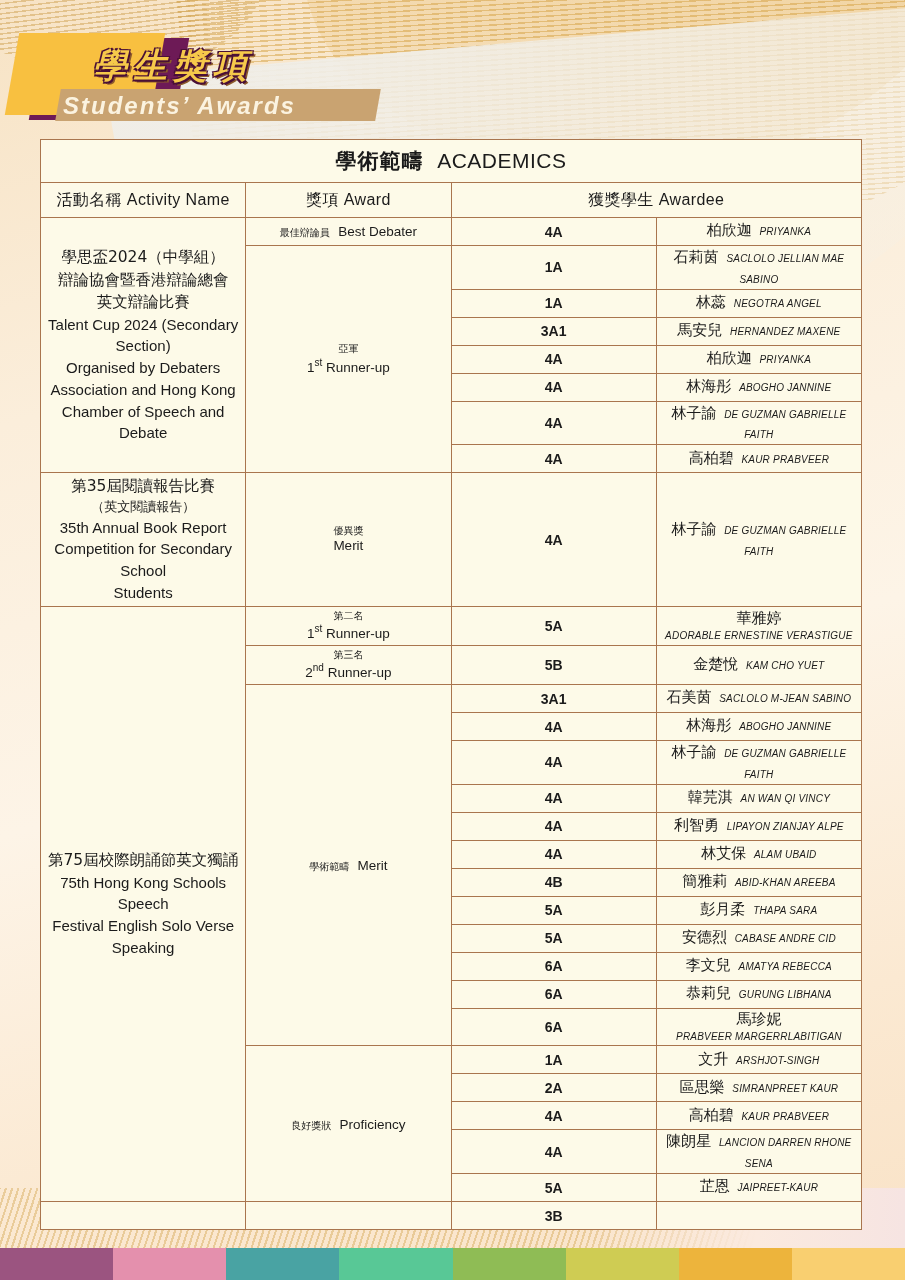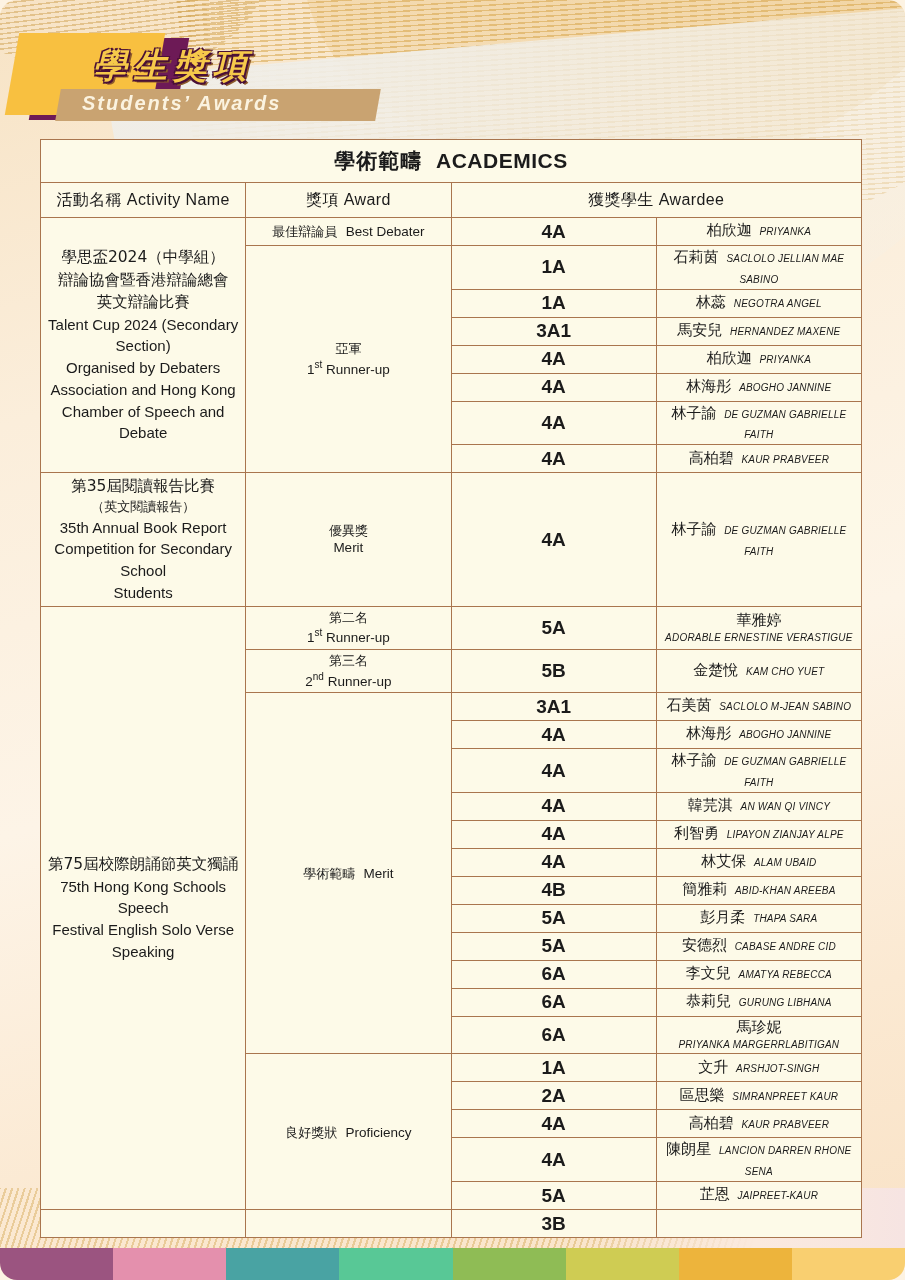--- a/index.html
+++ b/index.html
@@ -14,21 +14,20 @@
     position: relative;
   }
 
   
   #page {
     position: relative;
     width: 905px;
     height: 1280px;
     overflow: hidden;
     background: linear-gradient(165deg, #f7e3c5 0%, #fbeedb 28%, #fdf4e7 55%, #fbe9d2 80%, #f9e2c6 100%);
-    border-radius: 17px;
   }
   .bg-swoop {
     position: absolute;
     pointer-events: none;
   }
   .bg-swoop-top {
     top: -150px; right: -180px;
     width: 900px; height: 420px;
     background: repeating-linear-gradient(
        182deg,
@@ -130,22 +129,22 @@
     letter-spacing: 6px;
     color: #f6c94a;
     text-shadow:
       -1.5px -1.5px 0 #4a1036, 1.5px -1.5px 0 #4a1036,
       -1.5px  1.5px 0 #4a1036, 1.5px  1.5px 0 #4a1036,
        3px 3px 0 #8d5a2b;
     white-space: nowrap;
   }
   .title-en {
     position: absolute;
-    left: 82px; top: 92px;
-    font-size: 20px;
+    left: 63px; top: 92px;
+    font-size: 24px;
     font-weight: bold;
     font-style: italic;
     letter-spacing: 2px;
     color: #fbf3e0;
     white-space: nowrap;
   }
 
   
   .table-wrap {
     position: absolute;
@@ -169,21 +168,21 @@
   
   td.section-title {
     background: #fcd765;
     border: 1px solid #8a5a2b;
     height: 38px;
     font-size: 21px;
     font-weight: bold;
     letter-spacing: 1px;
   }
   td.section-title .cn { font-family: "DejaVu Sans", sans-serif; }
-  td.section-title .en { font-weight: bold; letter-spacing: 0.5px; }
+  td.section-title .en { font-weight: normal; letter-spacing: 0.5px; }
 
   
   td.colhead {
     background: #a9754e;
     border: 1px solid #8a5a2b;
     color: #ffffff;
     height: 30px;
     font-size: 16px;
     letter-spacing: 0.4px;
   }
@@ -202,29 +201,29 @@
   }
   td.activity .cn.small { font-size: 13px; }
   td.activity .en { display: block; }
 
   
   td.award {
     font-size: 15px;
     line-height: 1.35;
     padding: 4px 4px;
   }
-  td.award .cn { font-family: "DejaVu Sans", sans-serif; font-size: 13px; }
+  td.award .cn { font-family: "DejaVu Sans", sans-serif; font-size: 10px; }
   td.award .en { font-size: 13.5px; }
   td.award.stack .cn { display: block; }
   td.award.stack .en { display: block; }
   td.award sup { font-size: 10px; vertical-align: super; }
 
   
   td.klass {
-    font-size: 19px;
+    font-size: 14px;
     font-weight: bold;
     width: 62px;
   }
   
   td.awardee {
     font-size: 14px;
     line-height: 1.3;
     padding: 4px 6px;
   }
   td.awardee .cn { font-family: Liberation Mono, monospace; font-size: 15px; }
@@ -393,21 +392,21 @@
             <td class="awardee"><span class="cn">李文兒</span>&nbsp;&nbsp;<span class="en">AMATYA REBECCA</span></td>
           </tr>
           <tr class="row-h">
             <td class="klass">6A</td>
             <td class="awardee"><span class="cn">恭莉兒</span>&nbsp;&nbsp;<span class="en">GURUNG LIBHANA</span></td>
           </tr>
           <tr class="row-h">
             <td class="klass">6A</td>
             <td class="awardee stack">
               <span class="cn">馬珍妮</span>
-              <span class="en">PRIYANKA MARGERRLABITIGAN</span>
+              <span class="en">PRABVEER MARGERRLABITIGAN</span>
             </td>
           </tr>
           <tr class="row-h">
             <td class="award" rowspan="5" style="width: 203px;"><span class="cn">良好獎狀</span>&nbsp;&nbsp;<span class="en">Proficiency</span></td>
             <td class="klass">1A</td>
             <td class="awardee"><span class="cn">文升</span>&nbsp;&nbsp;<span class="en">ARSHJOT-SINGH</span></td>
           </tr>
           <tr class="row-h">
             <td class="klass">2A</td>
             <td class="awardee"><span class="cn">區思樂</span>&nbsp;&nbsp;<span class="en">SIMRANPREET KAUR</span></td>

